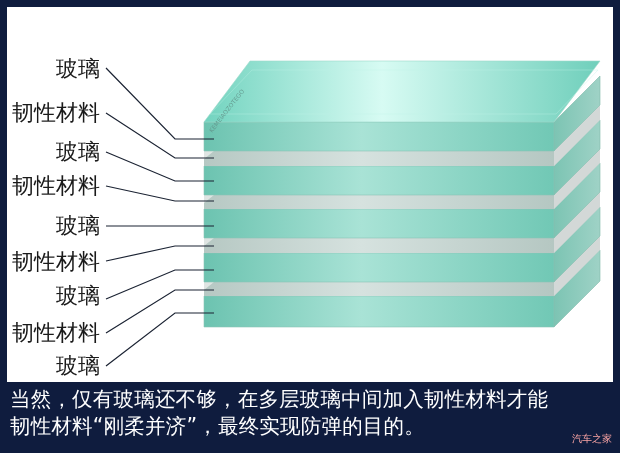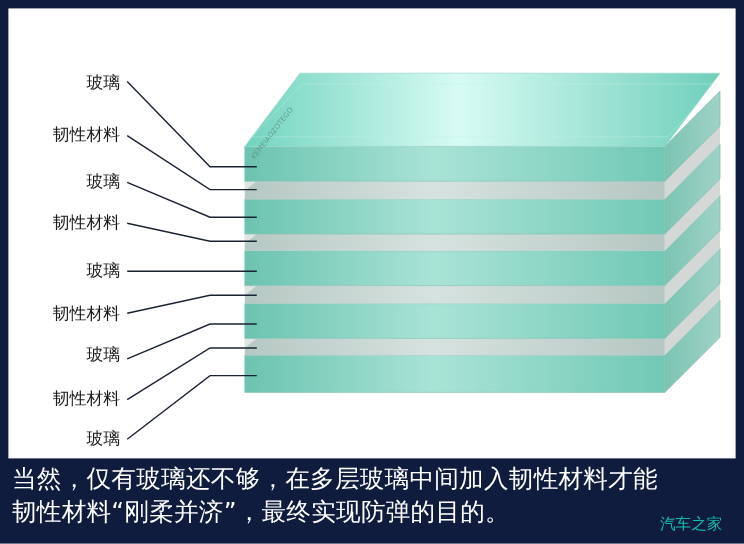--- a/index.html
+++ b/index.html
@@ -1,22 +1,22 @@
 <!DOCTYPE html>
 <html><head>
 <meta charset="utf-8">
 <style>
   html,body{margin:0;padding:0;}
   body{width:620px;height:453px;background:#0f1c3e;position:relative;overflow:hidden;font-family:"DejaVu Sans","Liberation Sans",sans-serif;}
   .panel{position:absolute;left:7px;top:7px;width:606px;height:375px;background:#ffffff;}
-  .label{position:absolute;font-size:14px;color:#1a1a1a;white-space:nowrap;text-align:right;line-height:20px;}
+  .label{position:absolute;font-size:22px;color:#1a1a1a;white-space:nowrap;text-align:right;line-height:20px;}
   svg.diagram{position:absolute;left:0;top:0;}
   .caption{position:absolute;left:10px;top:386px;width:600px;color:#ffffff;font-size:20.5px;line-height:27px;letter-spacing:0.2px;}
   .caption div{white-space:nowrap;}
-  .brand{position:absolute;right:18px;bottom:7px;color:#14b8a6;font-size:13px;}
+  .brand{position:absolute;right:8px;bottom:7px;color:#fca5a5;font-size:10px;}
 </style>
 </head>
 <body>
 
 <div class="panel"></div>
 
 <svg class="diagram" width="620" height="453" viewBox="0 0 620 453">
   <defs>
     <linearGradient id="gTop" x1="0" y1="0" x2="1" y2="0">
       <stop offset="0" stop-color="#72d3bf"></stop>

